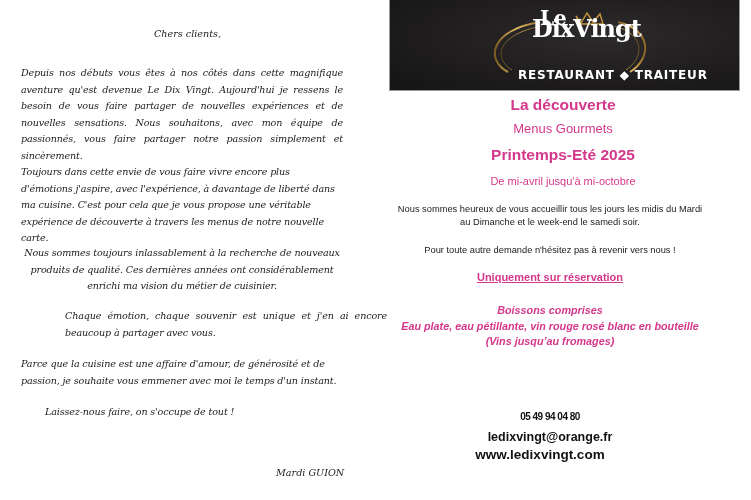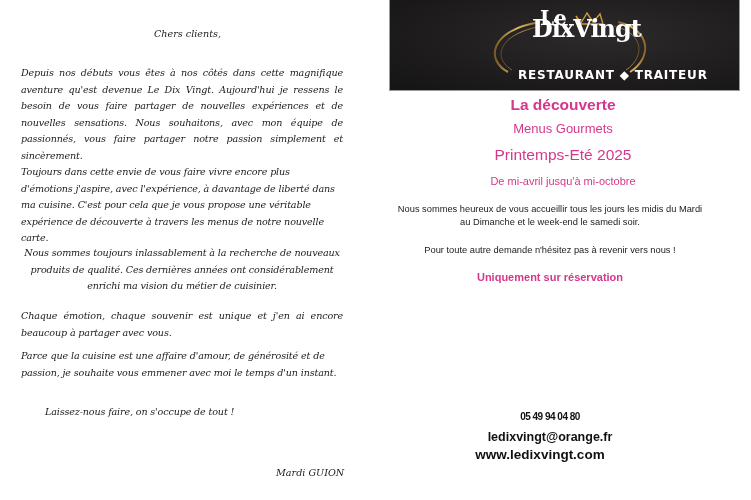--- a/index.html
+++ b/index.html
@@ -15,42 +15,42 @@
     font-family: "DejaVu Serif", serif; font-style: italic;
     color: #1a1a1a; font-size: 9.6px; line-height: 16.5px;
     position: absolute; left: 21px; width: 322px;
     letter-spacing: -0.15px;
   }
   .greeting { position: absolute; left: 0; width: 375px; top: 28px; text-align: center;
     font-family: "DejaVu Serif", serif; font-style: italic; font-size: 9.6px; color: #1a1a1a; }
   .p1 { top: 65px; text-align: justify; }
   .p2 { top: 164px; }
   .p3 { top: 245px; text-align: center; }
-  .p4 { top: 308px; text-align: justify; }
-  .p5 { top: 348px; }
+  .p4 { top: 308px; text-align: justify; margin-left: 44px; }
+  .p5 { top: 356px; }
   .p6 { top: 404px; margin-left: 24px; }
   .signature { position: absolute; left: 276px; top: 467px;
     font-family: "DejaVu Serif", serif; font-style: italic; font-size: 9.6px; color: #1a1a1a; }
 
   .right { position: absolute; left: 375px; top: 0; width: 376px; height: 500px; }
   .logo-panel {
     position: absolute; left: 14px; top: 0; width: 349px; height: 90px;
     background: radial-gradient(ellipse at 60% 40%, #2c2a2b 0%, #1e1c1d 60%, #151415 100%);
     border: 1px solid #9a9a9a; border-top: none; overflow: hidden;
   }
   .logo-panel svg { position: absolute; left: 0; top: 0; }
   .pink { color: #d4388a; }
   .center { position: absolute; left: 0; width: 376px; text-align: center; font-family: "Liberation Sans", sans-serif; }
   .t1 { top: 96px; font-size: 15.5px; font-weight: bold; }
   .t2 { top: 121px; font-size: 13px; font-weight: normal; }
-  .t3 { top: 146px; font-size: 15.5px; font-weight: normal; }
+  .t3 { top: 146px; font-size: 15.5px; font-weight: bold; }
   .t4 { top: 175px; font-size: 11px; }
   .info { top: 203px; font-size: 9.3px; line-height: 13px; color: #1a1a1a; left: 0; width: 350px; }
   .info2 { top: 245px; font-size: 9.3px; color: #1a1a1a; left: 0; width: 350px; }
-  .reserve { top: 271px; font-size: 11px; font-weight: bold; left: 0; width: 350px; }
+  .reserve { top: 271px; font-size: 11px; font-weight: bold; text-decoration: underline; left: 0; width: 350px; }
   .drinks { top: 303px; font-size: 10.8px; font-weight: bold; font-style: italic; line-height: 15.5px; left: 0; width: 350px; }
   .contact { left: 0; width: 350px; color: #111; font-weight: bold; }
   .phone { top: 411px; font-size: 10px; letter-spacing: -0.5px; }
   .email { top: 430px; font-size: 12.5px; }
   .web { top: 447px; font-size: 13.5px; left: -10px; }
 </style>
 </head>
 <body>
 
 <div class="left">
@@ -94,17 +94,22 @@
   <div class="center pink t3">Printemps-Eté 2025</div>
   <div class="center pink t4">De mi-avril jusqu'à mi-octobre</div>
 
   <div class="center info">
     <div>Nous sommes heureux de vous accueillir tous les jours les midis du Mardi</div>
     <div>au Dimanche et le week-end le samedi soir.</div>
   </div>
   <div class="center info2">Pour toute autre demande n'hésitez pas à revenir vers nous !</div>
   <div class="center pink reserve">Uniquement sur réservation</div>
 
+  <div class="center pink drinks">
+    <div>Boissons comprises</div>
+    <div>Eau plate, eau pétillante, vin rouge rosé blanc en bouteille</div>
+    <div>(Vins jusqu’au fromages)</div>
+  </div>
 
   <div class="center contact phone">05 49 94 04 80</div>
   <div class="center contact email">ledixvingt@orange.fr</div>
   <div class="center contact web">www.ledixvingt.com</div>
 </div>
 
 </body></html>

